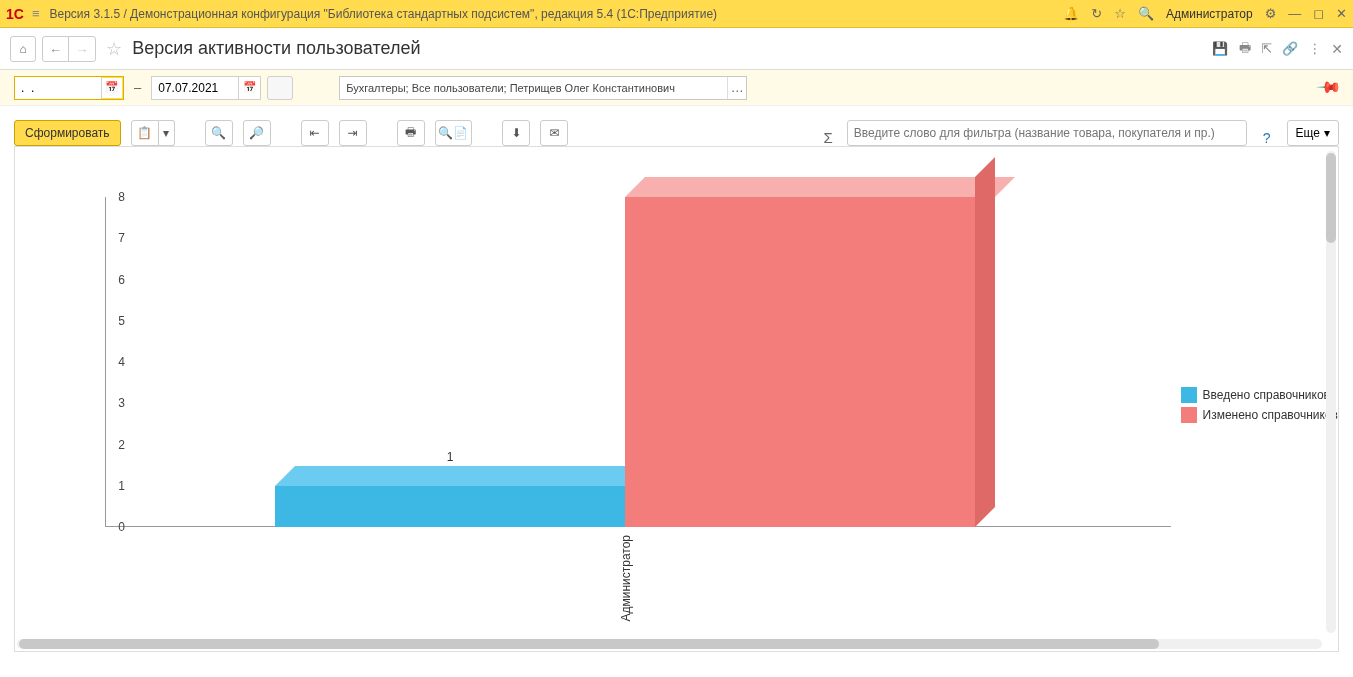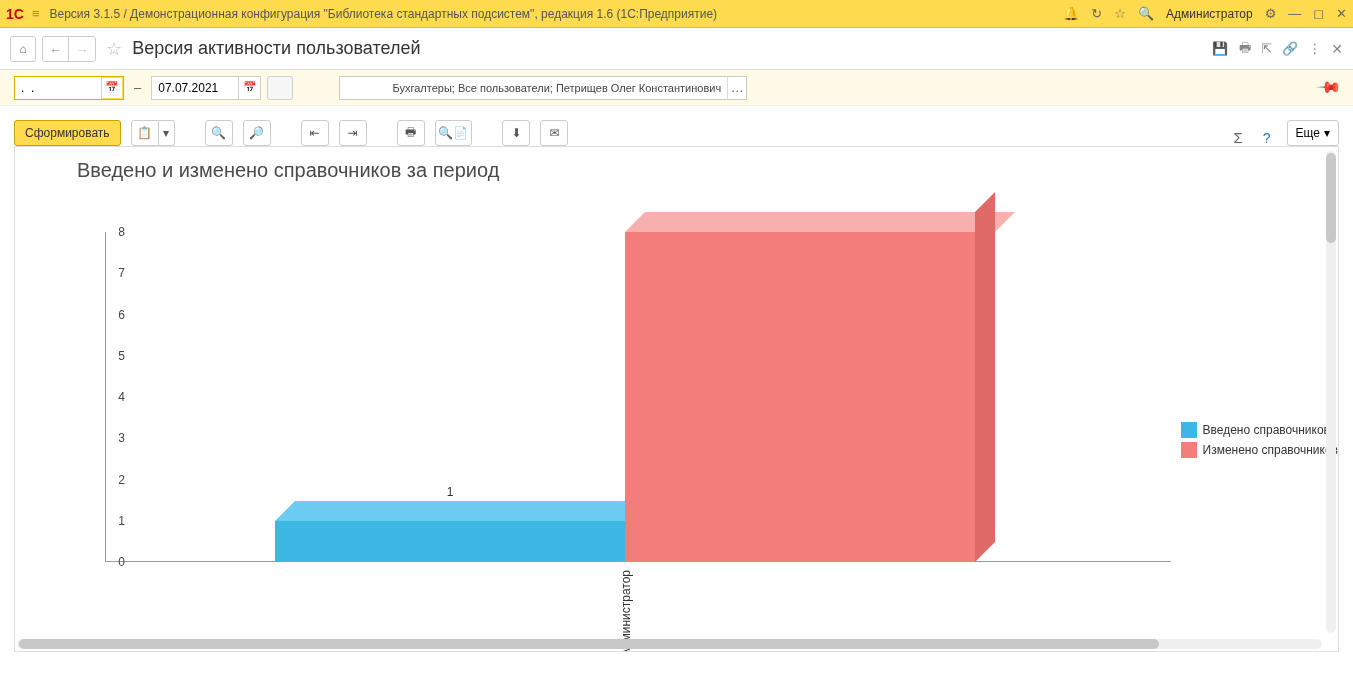--- a/index.html
+++ b/index.html
@@ -26,21 +26,21 @@
 .close-x { font-size: 14px; color: #888; }
 
 
 .filterbar { height: 36px; background: #fffbe6; border-bottom: 1px solid #eee; display: flex; align-items: center; padding: 0 14px; gap: 6px; }
 .date-field { display: flex; align-items: center; border: 1px solid #d0d0d0; background: #fff; height: 24px; }
 .date-field.focus { border: 1px solid #e0b000; background: #fff; box-shadow: 0 0 0 1px #ffdb4d inset; }
 .date-input { border: none; outline: none; padding: 0 6px; width: 86px; font-size: 12px; height: 22px; }
 .cal-btn { width: 22px; height: 22px; border-left: 1px solid #d0d0d0; display: flex; align-items: center; justify-content: center; color: #777; font-size: 11px; }
 .dash { color: #555; padding: 0 4px; }
 .sq-btn { width: 26px; height: 24px; border: 1px solid #d0d0d0; background: #f7f7f7; border-radius: 3px; }
-.users-field { border: 1px solid #c8c8c8; background: #fff; height: 24px; width: 408px; display: flex; align-items: center; margin-left: 40px; text-align: right; }
+.users-field { border: 1px solid #c8c8c8; background: #fff; height: 24px; width: 408px; display: flex; align-items: center; margin-left: 40px; }
 .users-input { border: none; outline: none; padding: 0 6px; font-size: 11px; width: 100%; color: #444; white-space: nowrap; overflow: hidden; text-overflow: ellipsis; }
 .dots-btn { width: 20px; height: 22px; border-left: 1px solid #ddd; display: flex; align-items: center; justify-content: center; color: #666; }
 .filterbar .spacer { flex: 1; }
 .pin { color: #999; font-size: 16px; transform: rotate(45deg); }
 
 
 .toolbar { height: 40px; background: #fff; display: flex; align-items: flex-end; padding: 0 14px; gap: 10px; }
 .btn-main { background: #ffdb4d; border: 1px solid #c9a400; border-radius: 3px; height: 26px; padding: 0 10px; font-size: 12px; color: #333; font-weight: 500; }
 .tbtn { height: 26px; min-width: 28px; border: 1px solid #ccc; background: #fff; border-radius: 3px; display: flex; align-items: center; justify-content: center; color: #555; font-size: 12px; padding: 0 3px; }
 .tgroup { display: flex; }
@@ -76,21 +76,21 @@
 .vscroll .thumb { position: absolute; left: 0; right: 0; top: 2px; height: 90px; background: #c8c8c8; border-radius: 5px; }
 .hscroll { position: absolute; left: 2px; right: 16px; bottom: 2px; height: 10px; background: #f0f0f0; border-radius: 5px; }
 .hscroll .thumb { position: absolute; top: 0; bottom: 0; left: 2px; width: 1140px; background: #c8c8c8; border-radius: 5px; }
 </style>
 </head>
 <body>
 
 <div class="appbar">
   <span class="logo">1С</span>
   <span class="menu-icon">≡</span>
-  <span class="title">Версия 3.1.5 / Демонстрационная конфигурация "Библиотека стандартных подсистем", редакция 1.6  (1С:Предприятие)</span>
+  <span class="title">Версия 3.1.5 / Демонстрационная конфигурация "Библиотека стандартных подсистем", редакция 5.4  (1С:Предприятие)</span>
   <div class="right-icons">
     <span>🔔</span>
     <span>↻</span>
     <span>☆</span>
     <span>🔍</span>
     <span class="user">Администратор</span>
     <span>⚙</span>
     <span>—</span>
     <span>◻</span>
     <span>✕</span>
@@ -147,30 +147,30 @@
   <div class="tbtn">⇤</div>
   <div class="tbtn">⇥</div>
   <div style="width:10px"></div>
   <div class="tbtn">🖶</div>
   <div class="tbtn">🔍📄</div>
   <div style="width:10px"></div>
   <div class="tbtn">⬇</div>
   <div class="tbtn">✉</div>
   <div class="spacer"></div>
   <span class="sigma">Σ</span>
+  <input class="filter-input" placeholder="Введите слово для фильтра (название товара, покупателя и пр.)" style="">
   <span class="help">?</span>
   <div class="more-btn">
     <span>Еще</span>
     <span>▾</span>
   </div>
 </div>
 
 <div class="chart-wrap">
   <div class="chart-inner">
-    <div class="chart-title">Введено и изменено справочников за период</div>
     <div class="chart-body">
       <div class="plot" id="plot">
         <div class="yline"></div>
         <div class="xline"></div>
       <div class="ytick" style="top: 330px;">0</div>
           <div class="ytick" style="top: 288.75px;">1</div>
           <div class="ytick" style="top: 247.5px;">2</div>
           <div class="ytick" style="top: 206.25px;">3</div>
           <div class="ytick" style="top: 165px;">4</div>
           <div class="ytick" style="top: 123.75px;">5</div>

